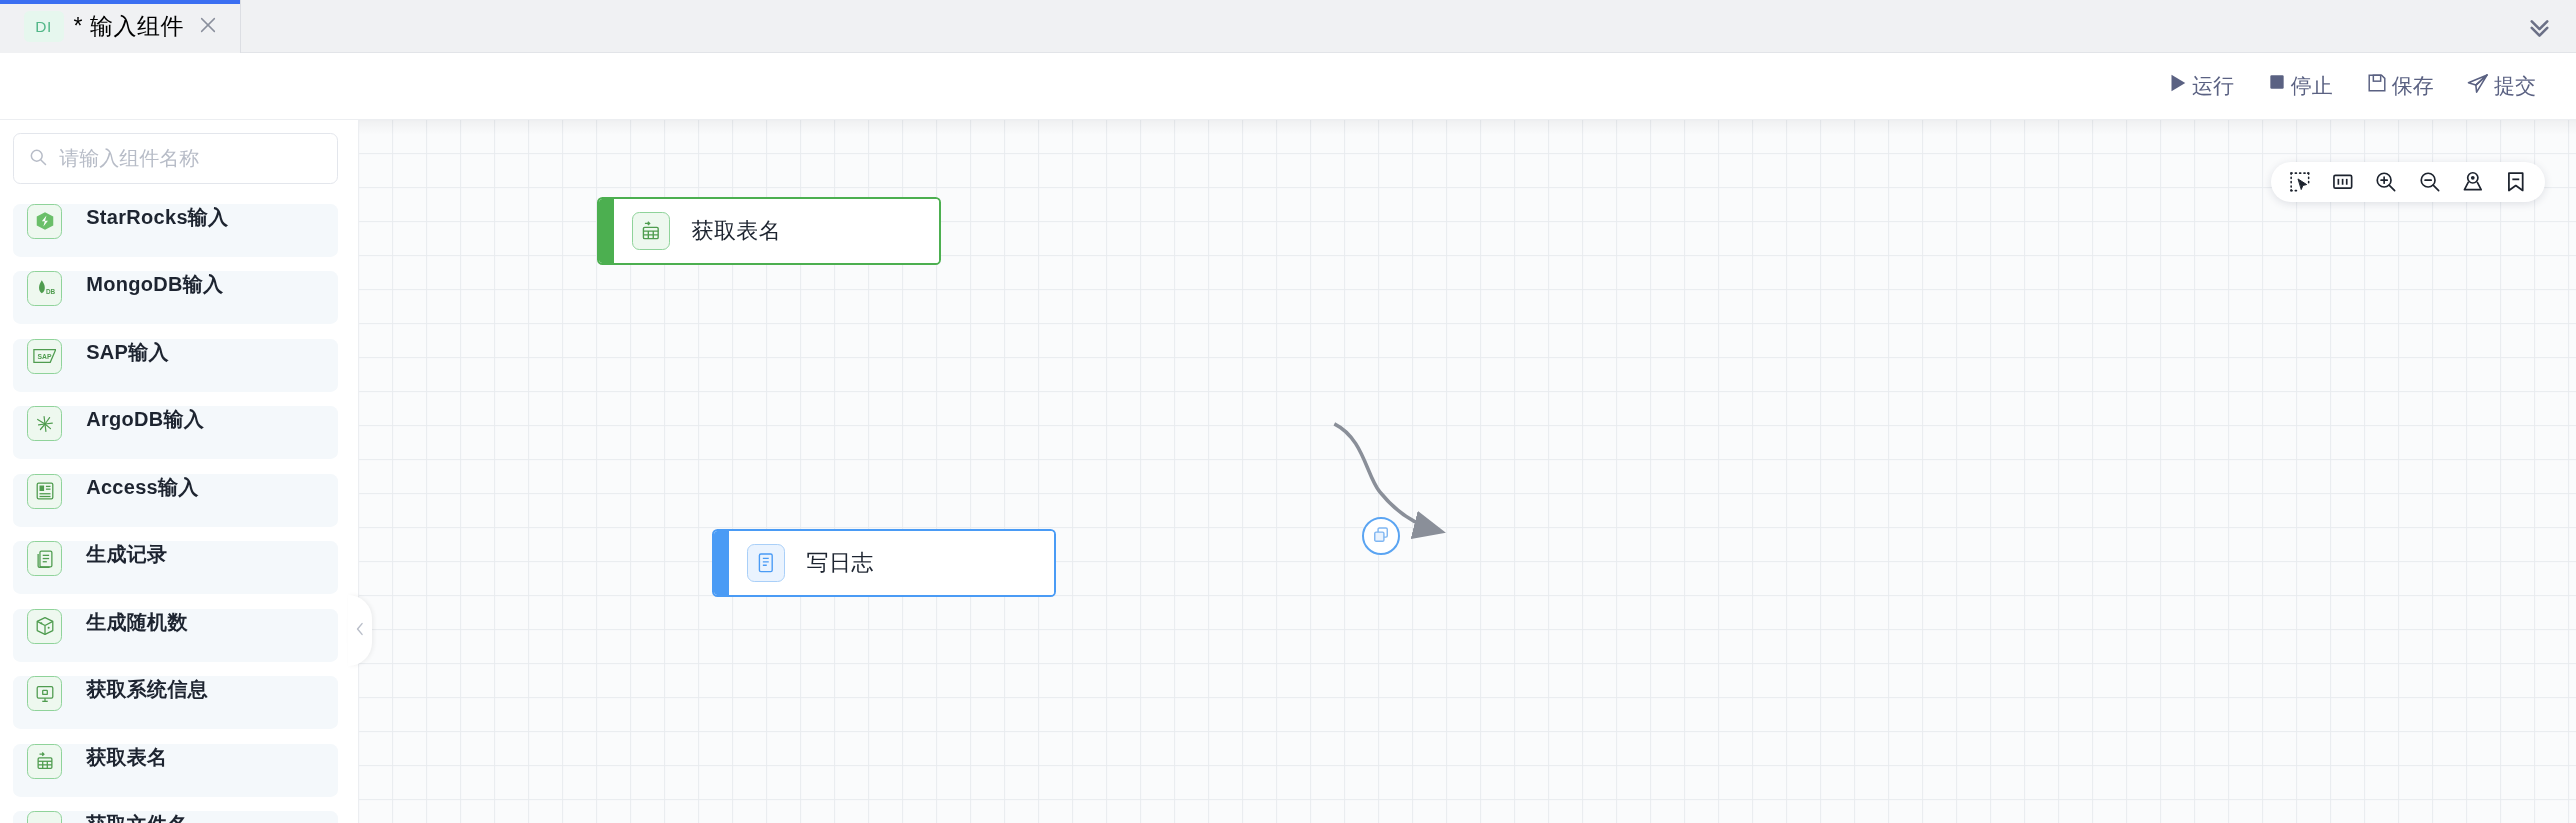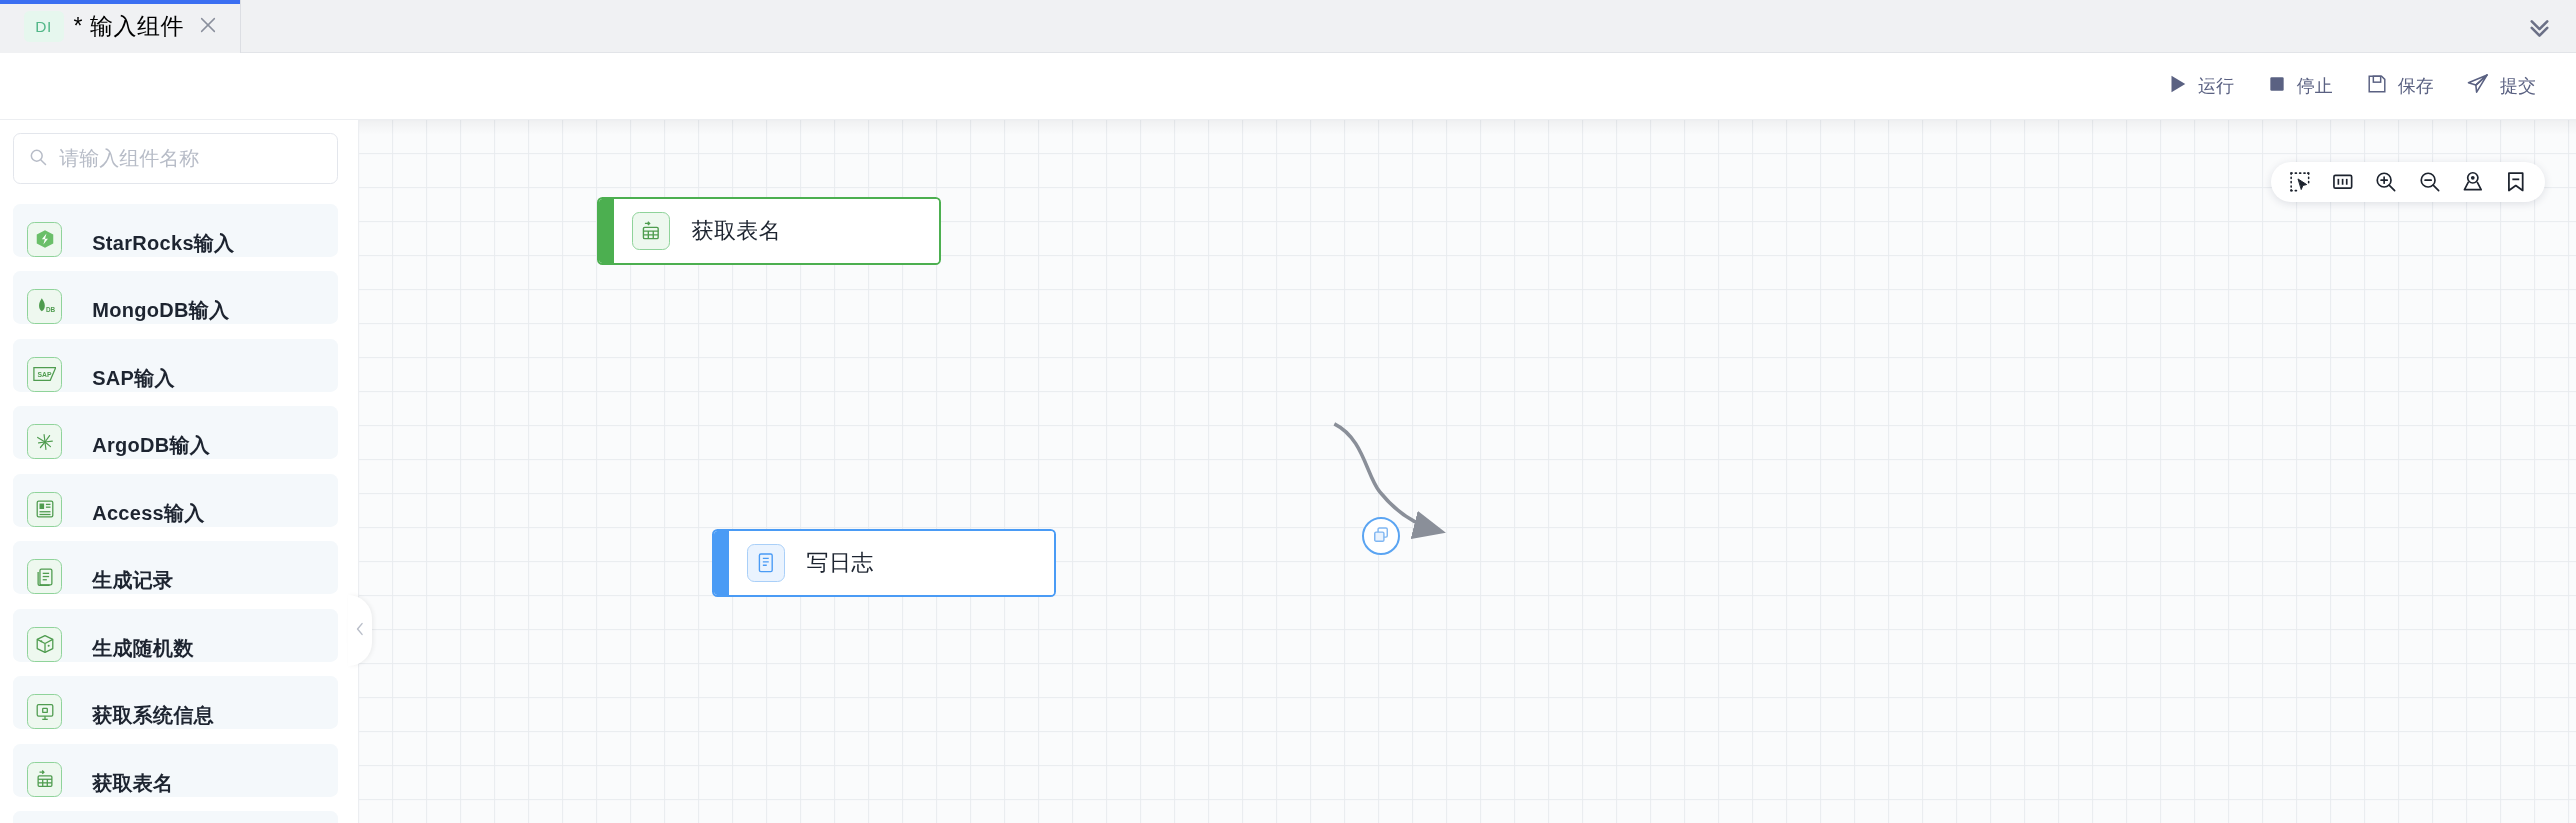--- a/index.html
+++ b/index.html
@@ -47,22 +47,22 @@
   }
 
   
   .toolrow{
     position:absolute; left:0; top:53px; width:2576px; height:67px;
     background:#ffffff; border-bottom:0.9px solid #eceef1;
     display:flex; align-items:center; justify-content:flex-end;
     padding-right:23.6px;
   }
   .tool-btn{
-    display:flex; align-items:center; gap:10px;
-    padding: 5.5px 16.4px; cursor:pointer; color:#5a6182; font-size:18px;
+    display:flex; gap:4px;
+    padding: 5.5px 16.4px; cursor:pointer; color:#5a6182; font-size:21px;
     white-space:nowrap;
   }
   .tool-btn span.lbl{ color:#5a6182; }
 
   
   .sidebar{
     position:absolute; left:0; top:120px; width:359px; height:704px;
     background:#ffffff; border-right:0.9px solid #eceef1;
     padding: 0;
     overflow:hidden;
@@ -75,21 +75,21 @@
   }
   .search-input{
     border:none; outline:none; background:transparent;
     font-size:20px; color:#ef4444; width:100%;
     font-family:"Liberation Sans","DejaVu Sans",sans-serif;
   }
   .search-input::placeholder{ color:#b7bcc7; }
 
   .comp-list{ margin-top:20px; }
   .comp-item{
-    display:flex; align-items:flex-end; gap:30px;
+    display:flex; align-items:flex-start; gap:24px;
     height:53px; margin: 0 20px 14.5px 12.7px;
     background:#f4f8fb; border-radius:7.3px; padding: 0 14.5px;
     cursor:pointer;
   }
   .comp-icon{
     width:35px; height:35px; border-radius:7.3px;
     background:#eef8ef; border:1.4px solid #8fd39a;
     display:flex; align-items:center; justify-content:center;
     flex:0 0 auto;
   }

